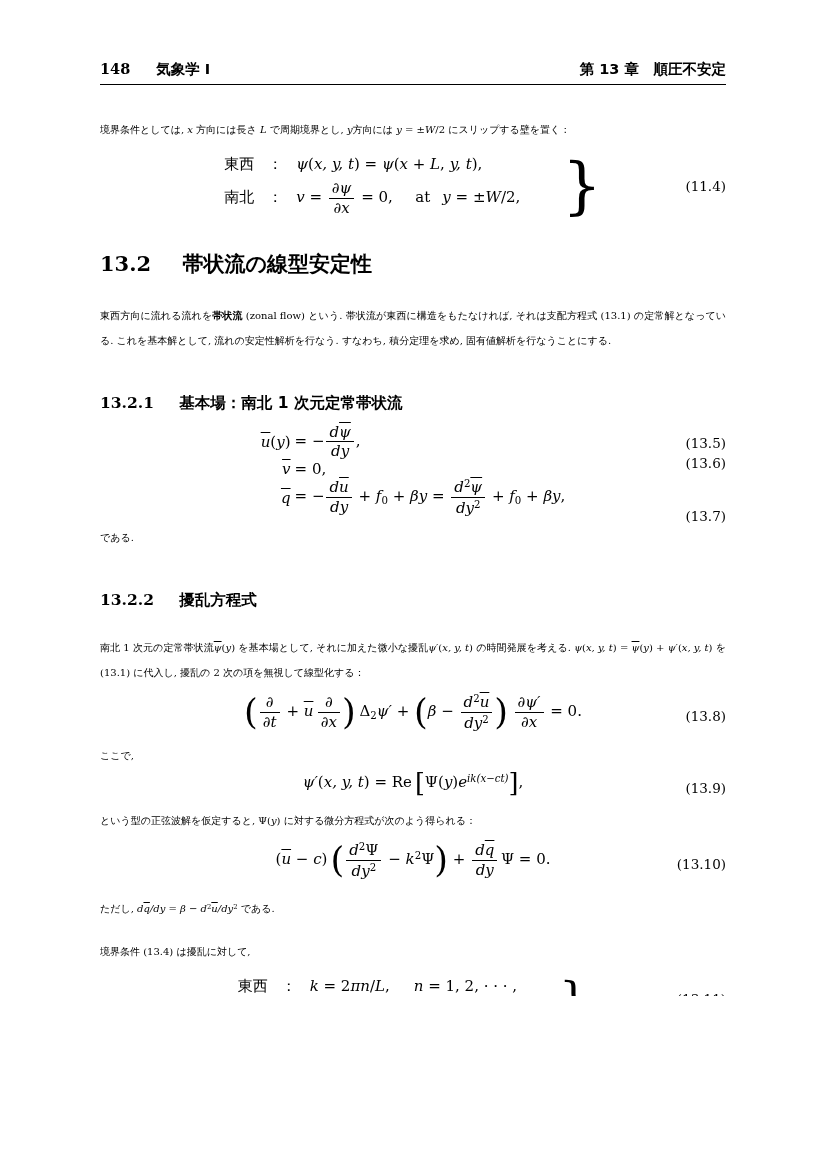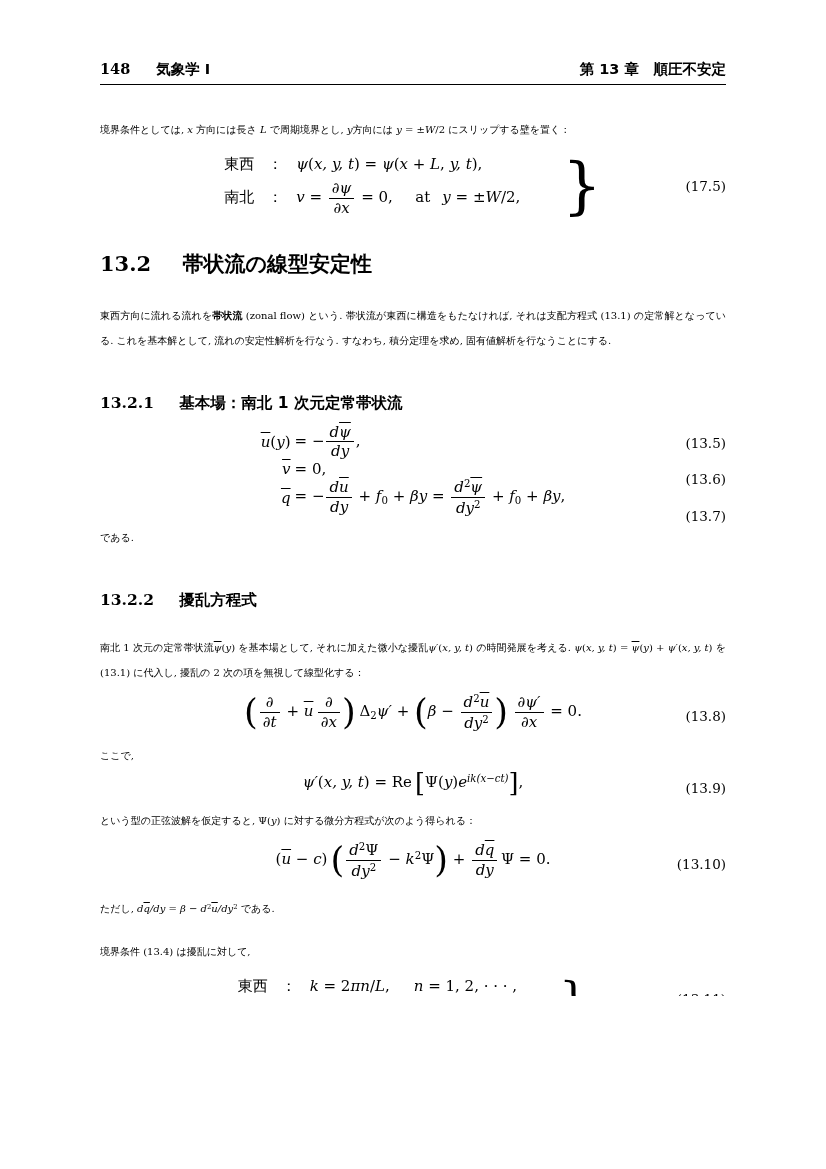--- a/index.html
+++ b/index.html
@@ -80,21 +80,21 @@
   <div class="headrule"></div>
 
   <p class="para" style="margin-top:32px"><span class="jp">境界条件としては, </span><span class="it">x</span><span class="jp"> 方向には長さ </span><span class="it">L</span><span class="jp"> で周期境界とし, </span><span class="it">y</span><span class="jp">方向には </span><span class="it">y</span><span class="rm"> = ±</span><span class="it">W</span><span class="rm">/2 </span><span class="jp">にスリップする壁を置く：</span></p>
 
   <div class="eqsys" style="margin-top:10px">
     <div class="sysrows">
       <div class="sysrow"><span class="jp">東西</span><span class="msp" style="width: 0.9em;"></span><span class="jp">：</span><span class="msp" style="width: 0.9em;"></span><span class="it">ψ</span><span class="rm">(</span><span class="it">x, y, t</span><span class="rm">) = </span><span class="it">ψ</span><span class="rm">(</span><span class="it">x</span><span class="rm"> + </span><span class="it">L</span><span class="rm">, </span><span class="it">y, t</span><span class="rm">),</span></div>
       <div class="sysrow"><span class="jp">南北</span><span class="msp" style="width: 0.9em;"></span><span class="jp">：</span><span class="msp" style="width: 0.9em;"></span><span class="it">v</span><span class="rm"> = </span><span class="frac"><span class="num"><span class="it">∂ψ</span></span><span class="den"><span class="it">∂x</span></span></span><span class="rm"> = 0,</span><span class="msp" style="width: 1.5em;"></span><span class="rm">at</span><span class="msp" style="width: 0.8em;"></span><span class="it">y</span><span class="rm"> = ±</span><span class="it">W</span><span class="rm">/2,</span></div>
     </div>
     <span class="sysbrace brace62">}</span>
-    <span class="eqlabel">(17.5)</span>
+    <span class="eqlabel">(11.4)</span>
   </div>
 
   <h2 class="sec">
     <span class="secnum">13.2</span>
     <span class="sectitle">帯状流の線型安定性</span>
   </h2>
 
   <p class="para" style="margin-top:25px"><span class="jp">東西方向に流れる流れを</span><span class="jb">帯状流</span><span class="rm"> (zonal flow) </span><span class="jp">という. 帯状流が東西に構造をもたなければ, それは支配方程式 (13.1) の定常解となっている. これを基本解として, 流れの安定性解析を行なう. すなわち, 積分定理を求め, 固有値解析を行なうことにする.</span></p>
 
   <h3 class="subsec">
@@ -106,21 +106,21 @@
   <div class="eqarr" style="margin-top:10px">
     <div class="eqgrid">
       <div class="cell lhs"><span class="it bar">u</span><span class="rm">(</span><span class="it">y</span><span class="rm">)</span></div>
       <div class="cell rhs"><span class="rm">= −</span><span class="frac"><span class="num"><span class="it">d</span><span class="it bar">ψ</span></span><span class="den"><span class="it">dy</span></span></span><span class="rm">,</span></div>
       <div class="cell lhs"><span class="it bar">v</span></div>
       <div class="cell rhs"><span class="rm">= 0,</span></div>
       <div class="cell lhs"><span class="it bar">q</span></div>
       <div class="cell rhs"><span class="rm">= −</span><span class="frac"><span class="num"><span class="it">d</span><span class="it bar">u</span></span><span class="den"><span class="it">dy</span></span></span><span class="rm"> + </span><span class="it">f</span><span class="ssub">0</span><span class="rm"> + </span><span class="it">βy</span><span class="rm"> = </span><span class="frac"><span class="num"><span class="it">d</span><span class="ssup">2</span><span class="it bar">ψ</span></span><span class="den"><span class="it">dy</span><span class="ssup">2</span></span></span><span class="rm"> + </span><span class="it">f</span><span class="ssub">0</span><span class="rm"> + </span><span class="it">βy</span><span class="rm">,</span></div>
     </div>
     <span class="eqlabel" style="top:19px">(13.5)</span>
-    <span class="eqlabel" style="top:55px">(13.6)</span>
+    <span class="eqlabel" style="top:39px">(13.6)</span>
     <span class="eqlabel" style="top:92px">(13.7)</span>
   </div>
 
   <p class="para" style="margin-top:8px"><span class="jp">である.</span></p>
 
   <h3 class="subsec">
     <span class="subsecnum">13.2.2</span>
     <span class="subsectitle">擾乱方程式</span>
   </h3>
 

